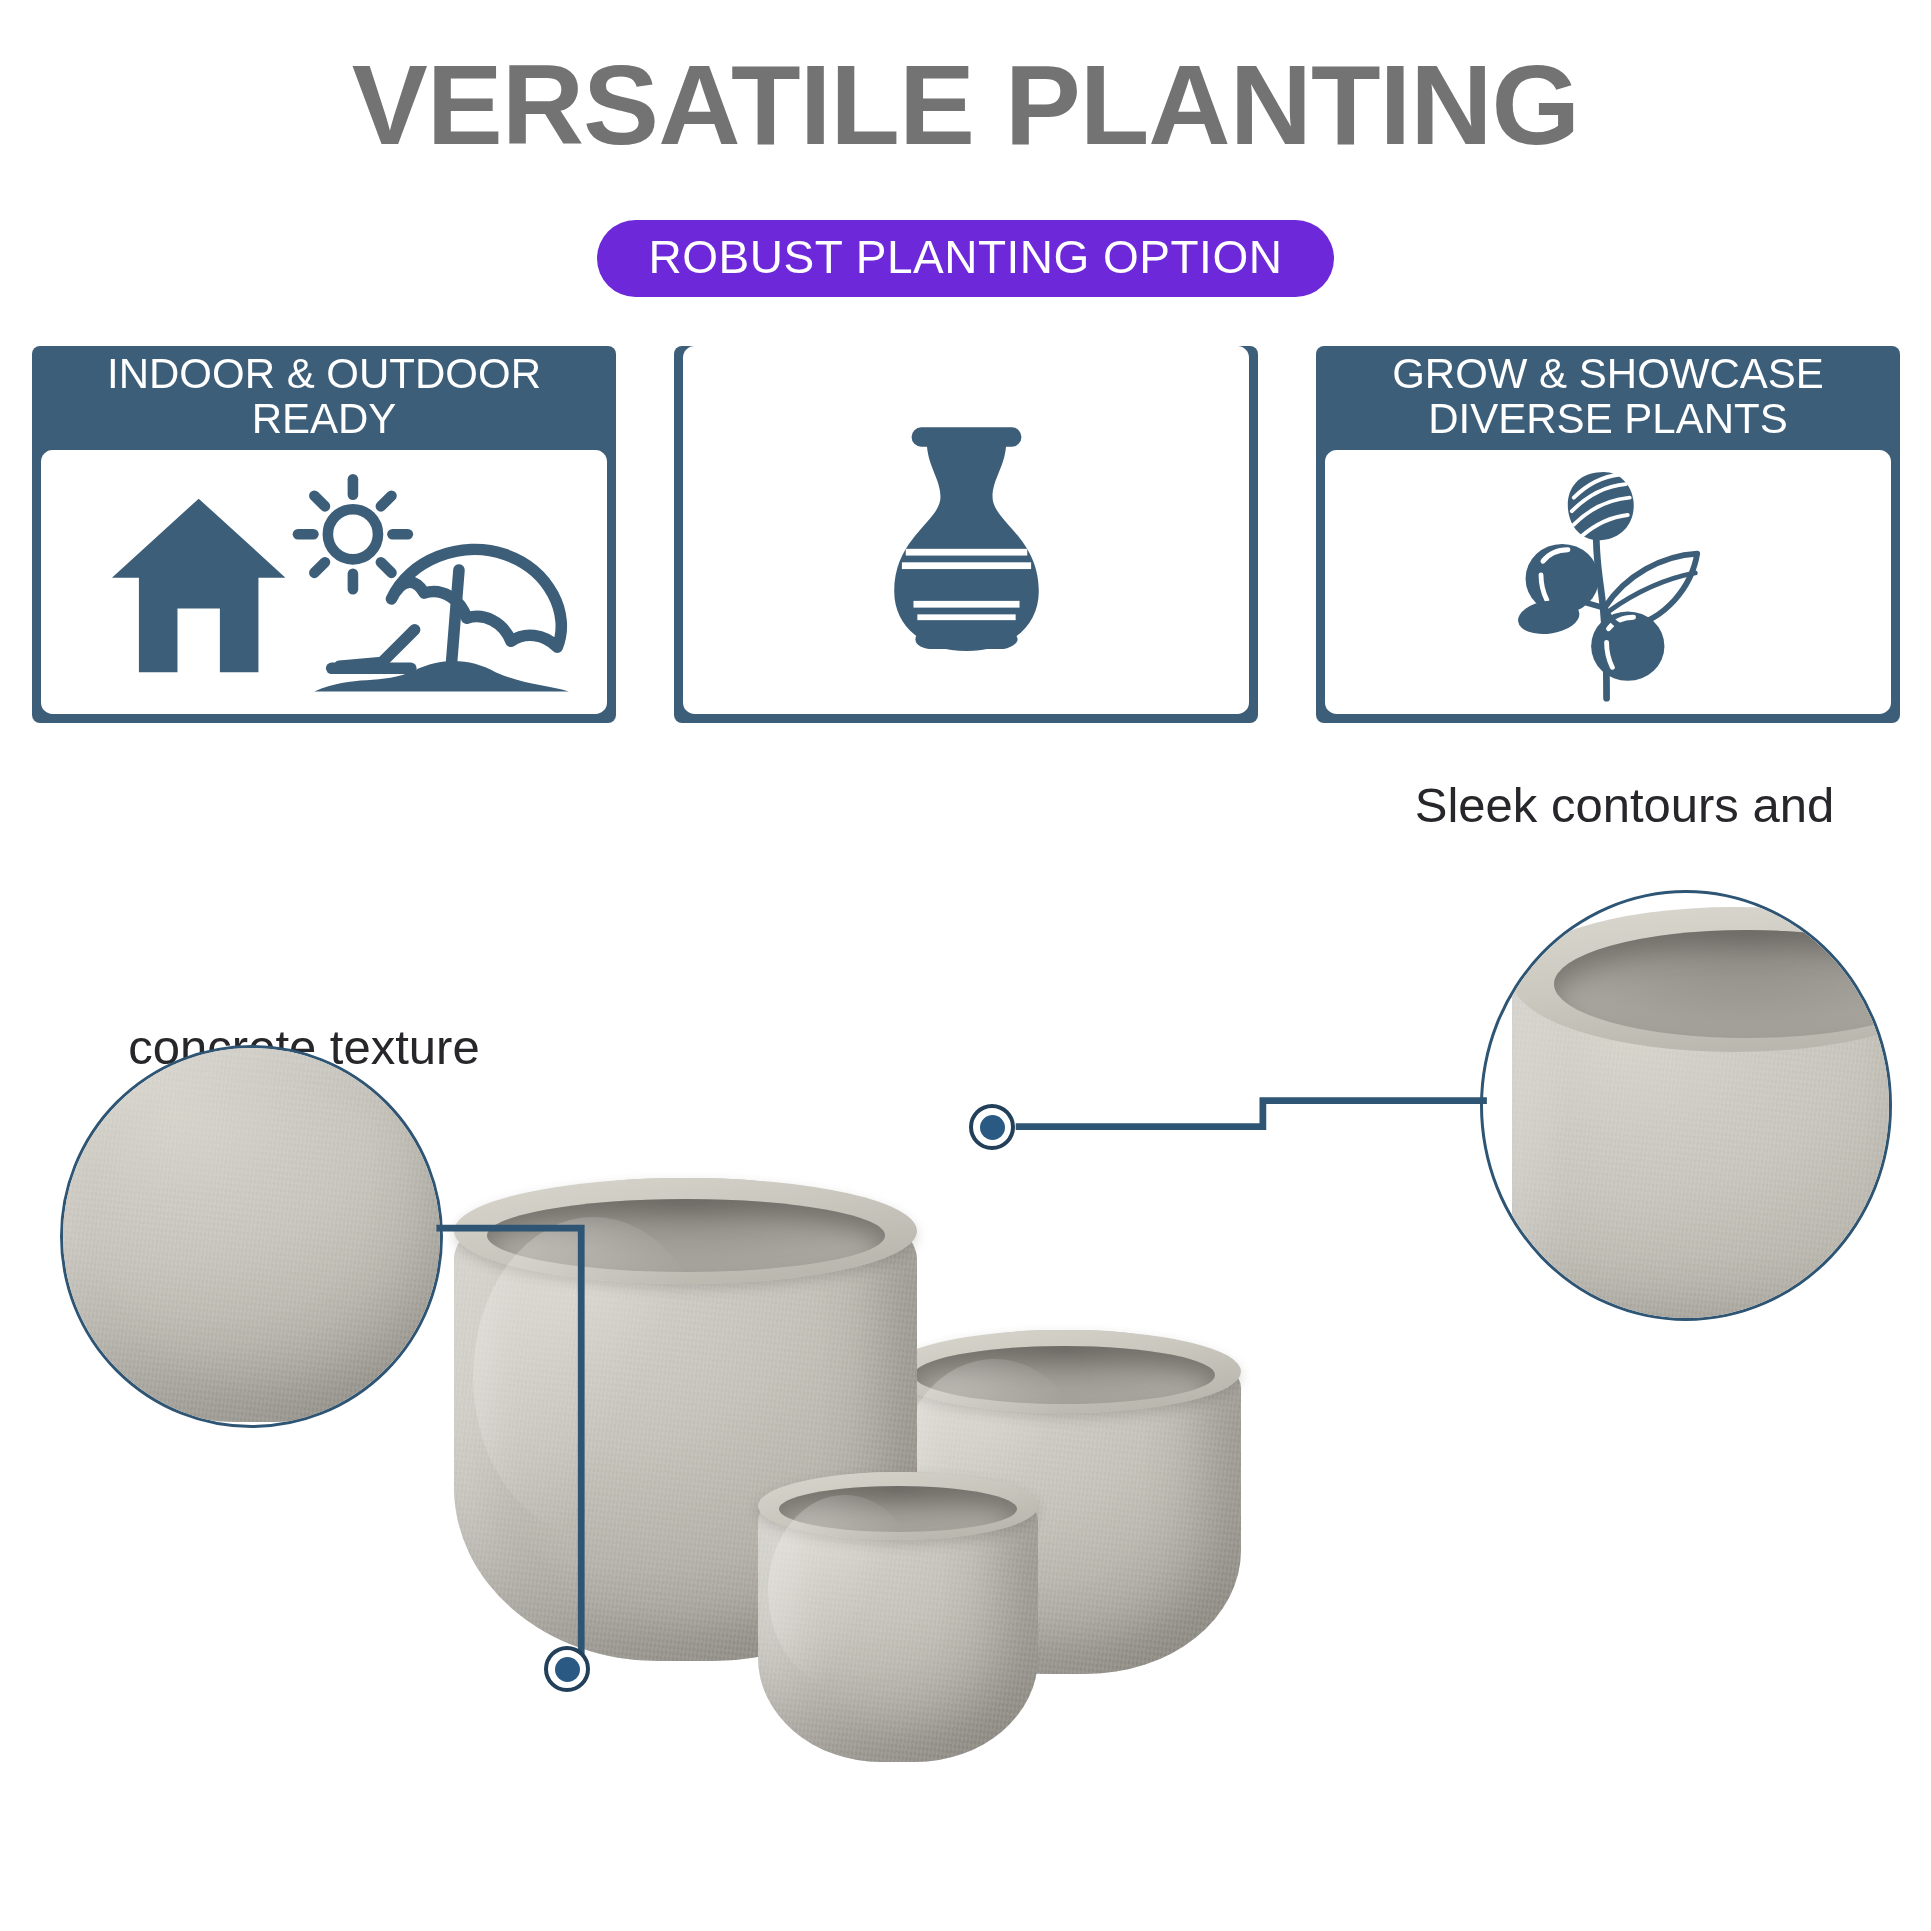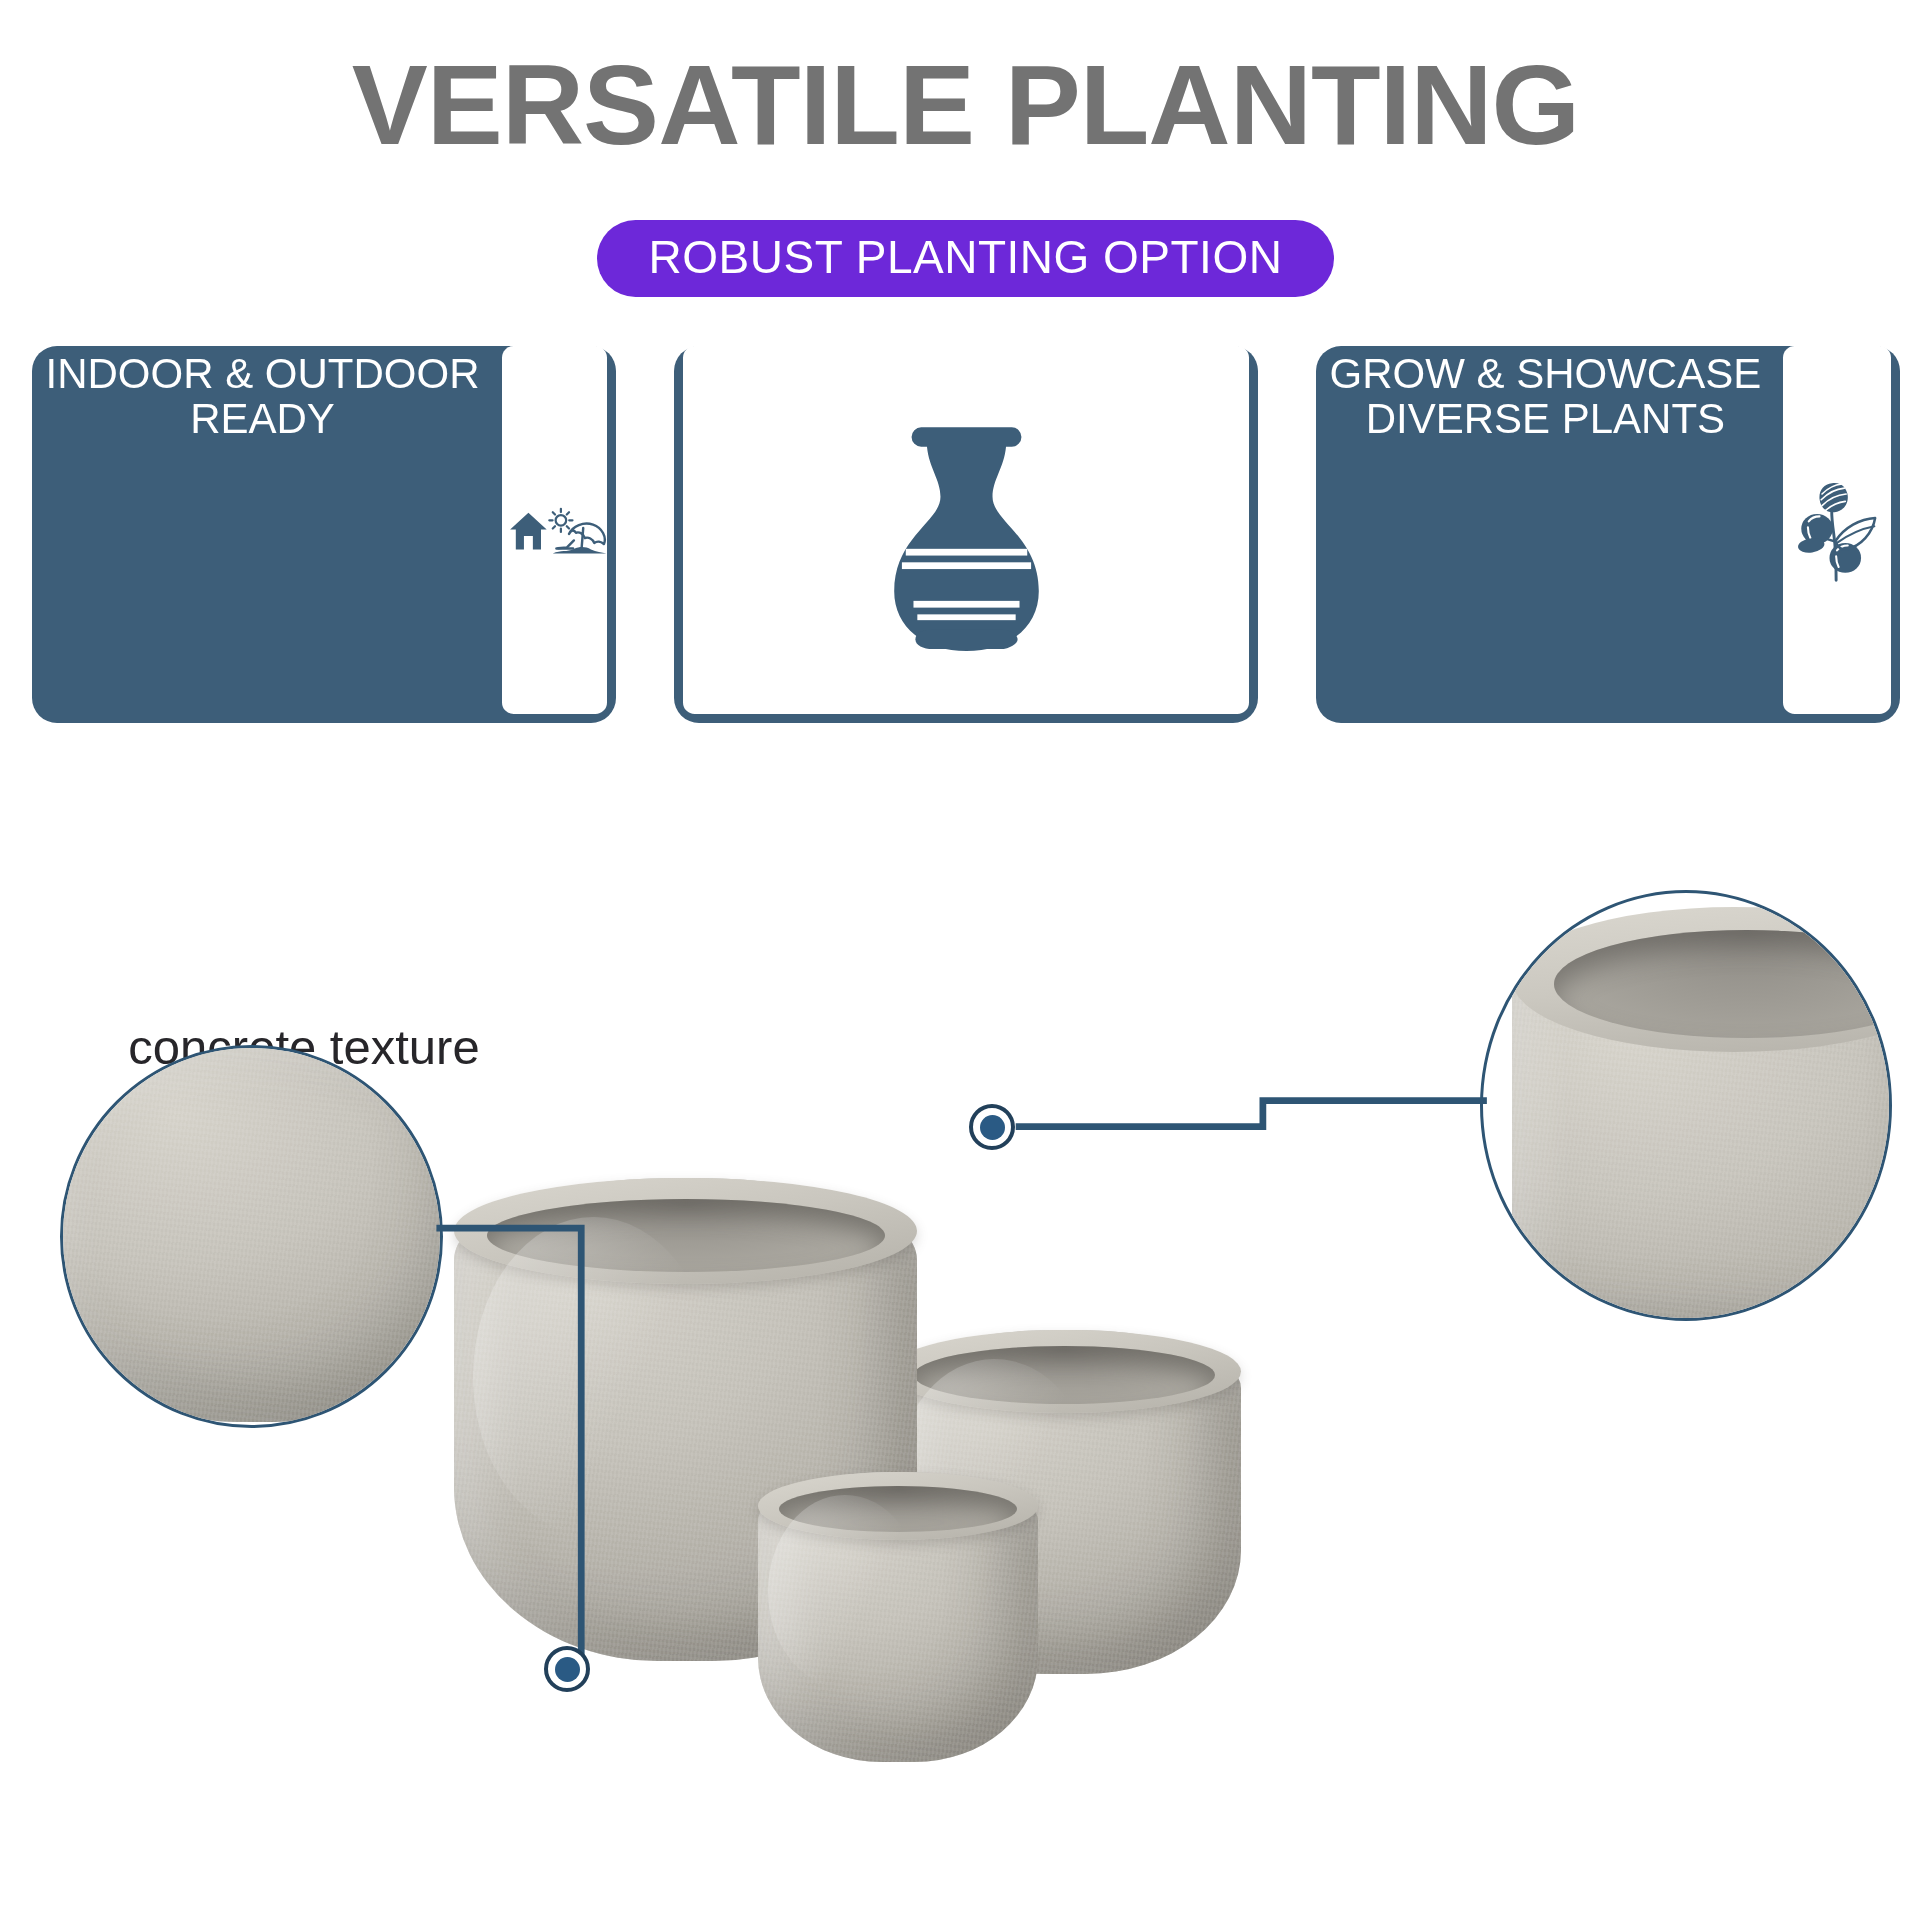--- a/index.html
+++ b/index.html
@@ -39,25 +39,25 @@
   }
 
   
   .cards{
     position:absolute;left:32px;top:346px;width:1868px;height:377px;
     display:flex;justify-content:space-between;
   }
   .card{
     width:584px;height:377px;
     background:#3D5E79;
-    border-radius:25px;
+    border-radius:8px;
     box-sizing:border-box;
     padding:0;
     position:relative;
-    display:flex;flex-direction:row;
+    display:flex;flex-direction:column;
   }
   .card-head{
     height:104px;
     display:flex;align-items:center;justify-content:center;
     color:#ffffff;
     font-size:42px;
     line-height:1.07;
     text-align:center;
     padding:0 13.5px 1.9px 13.5px;
     box-sizing:border-box;
@@ -285,21 +285,21 @@
             <path d="M126 152 c22 -34 60 -54 96 -56 c-6 36 -34 68 -70 76 c-12 2 -20 -6 -26 -20 Z" fill="none" stroke="#3D5E79" stroke-width="6" stroke-linejoin="round"></path>
             <path d="M130 156 c28 -20 58 -34 90 -40" fill="none" stroke="#3D5E79" stroke-width="5" stroke-linecap="round"></path>
           </g>
         </svg>
       </div>
     </div>
 
   </div>
 
   <div class="callout-label" id="label-right">
-    <br>
+    <span>Sleek contours and</span><br>
   </div>
 
   <div class="callout-label" id="label-left">
     <br>
     <span>concrete texture</span>
   </div>
 
   <div class="photo">
 
     <div class="pot shadow" style="left:29px;top:521px;width:599px;height:145px;"></div>

